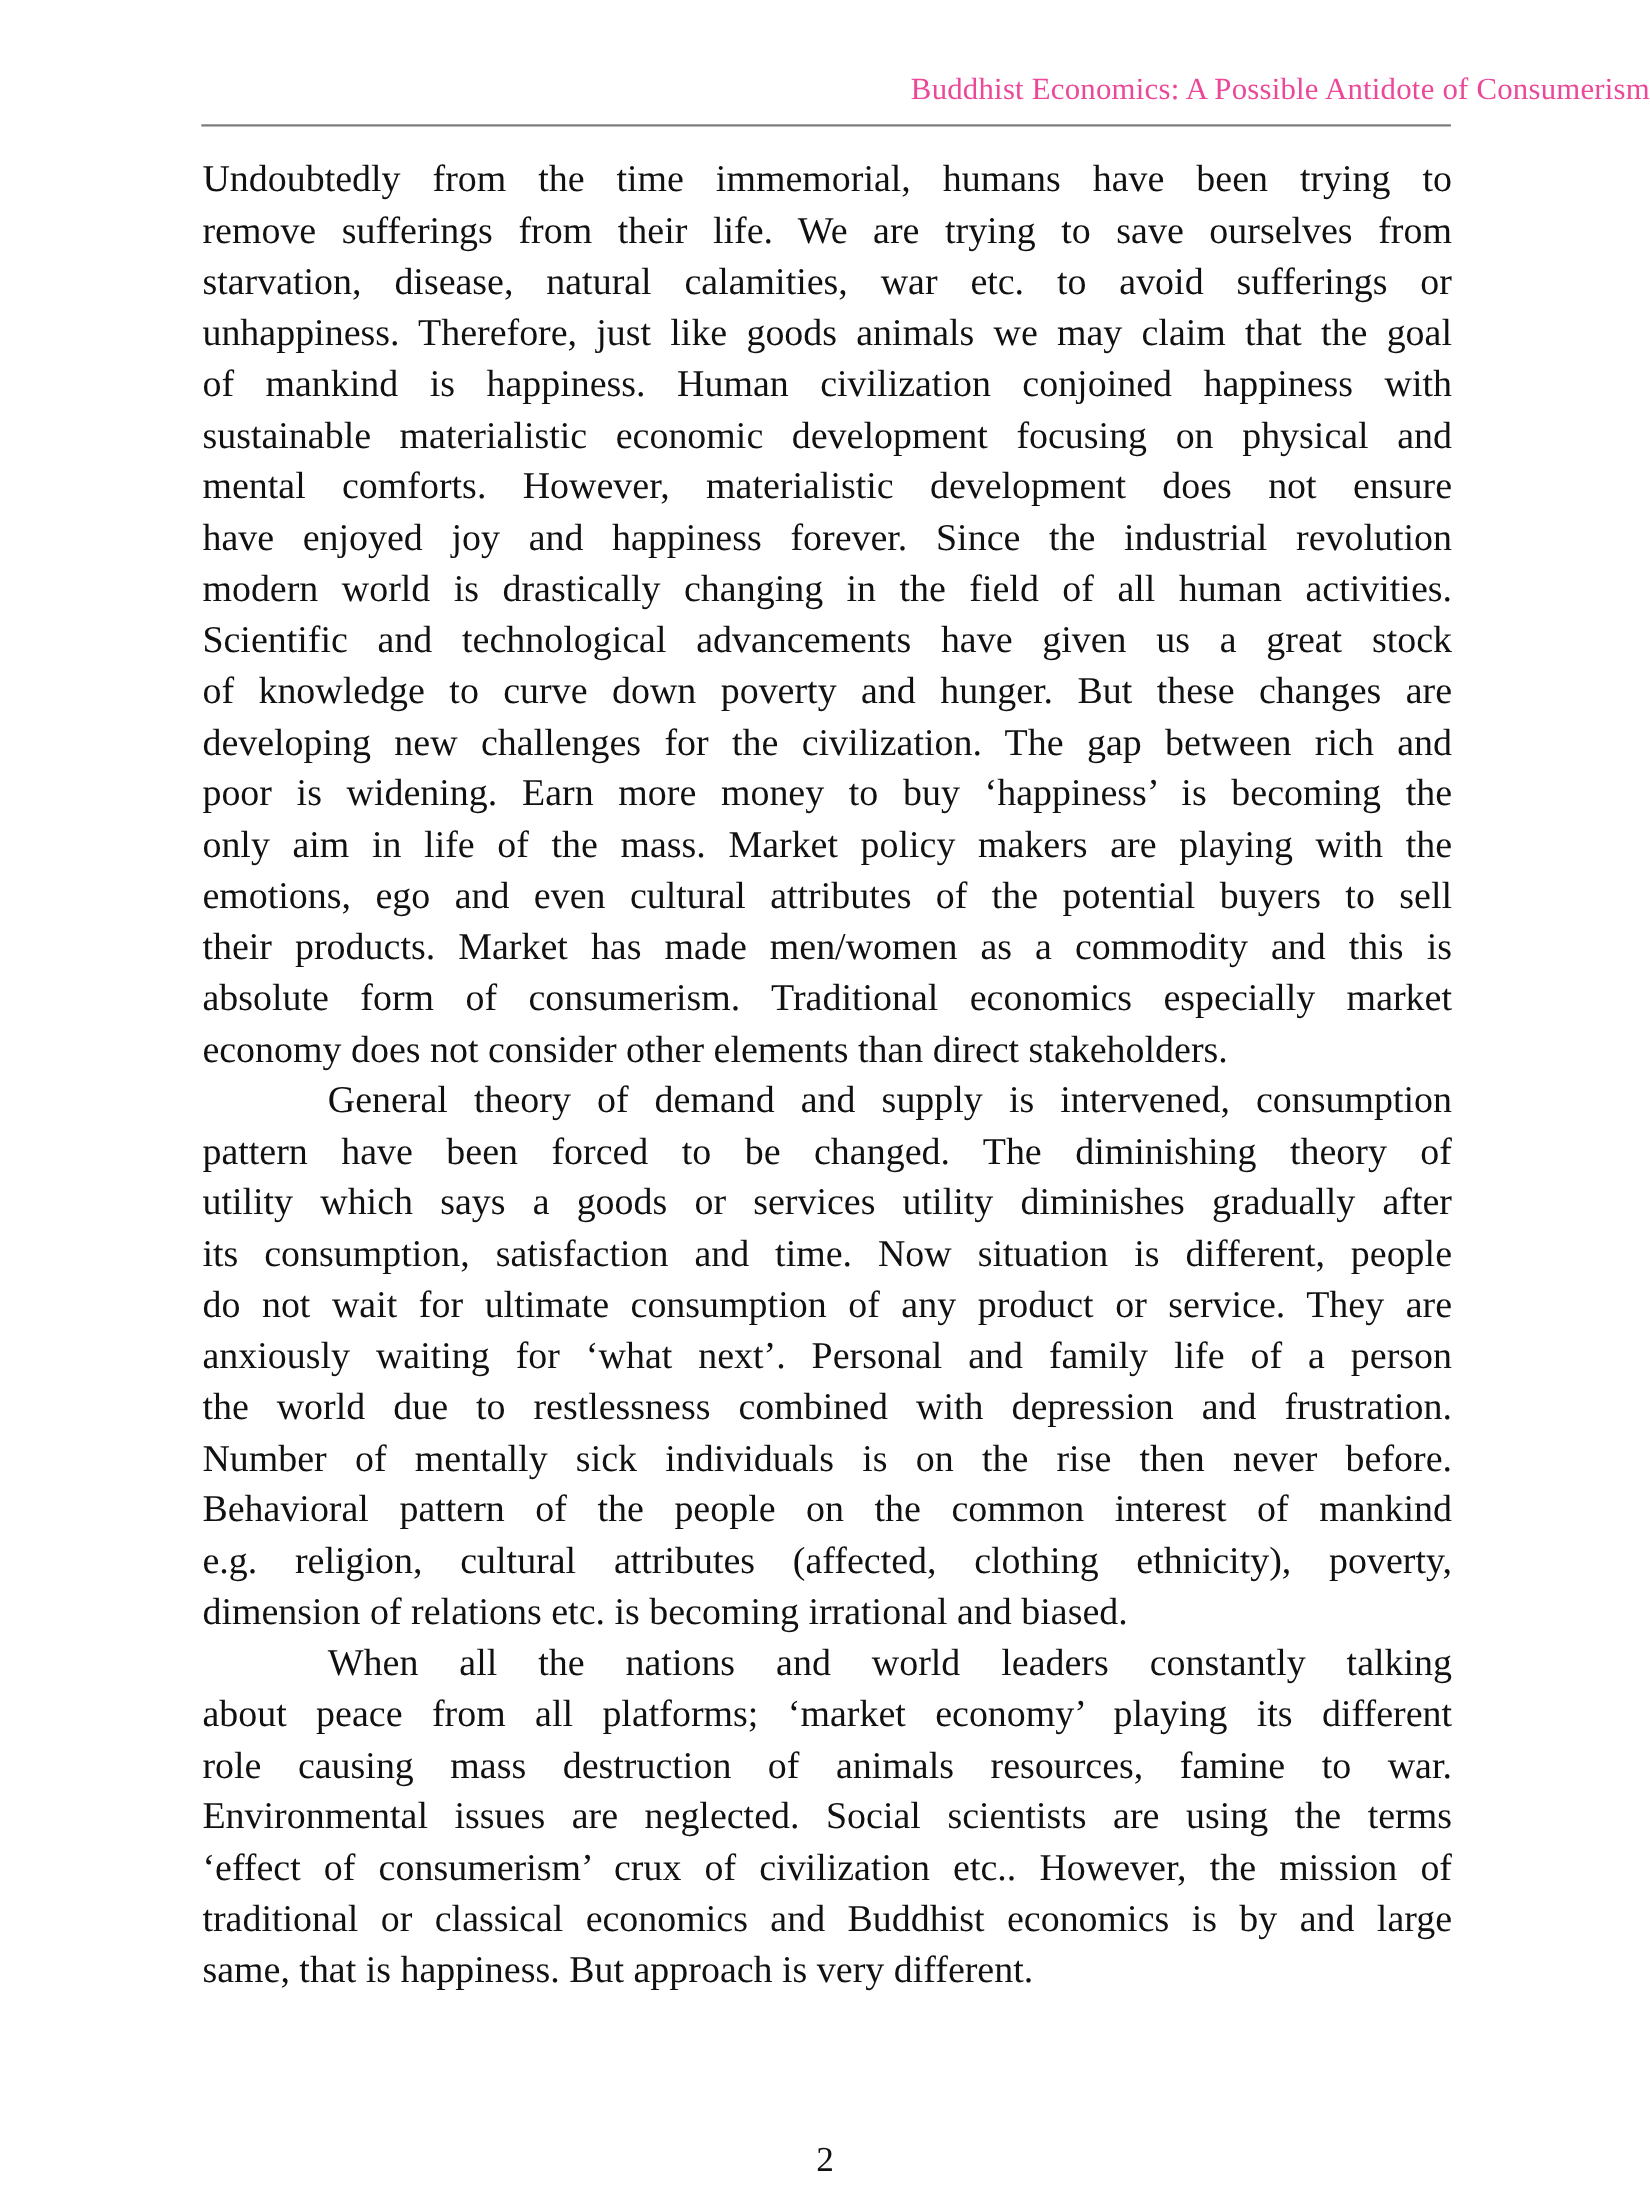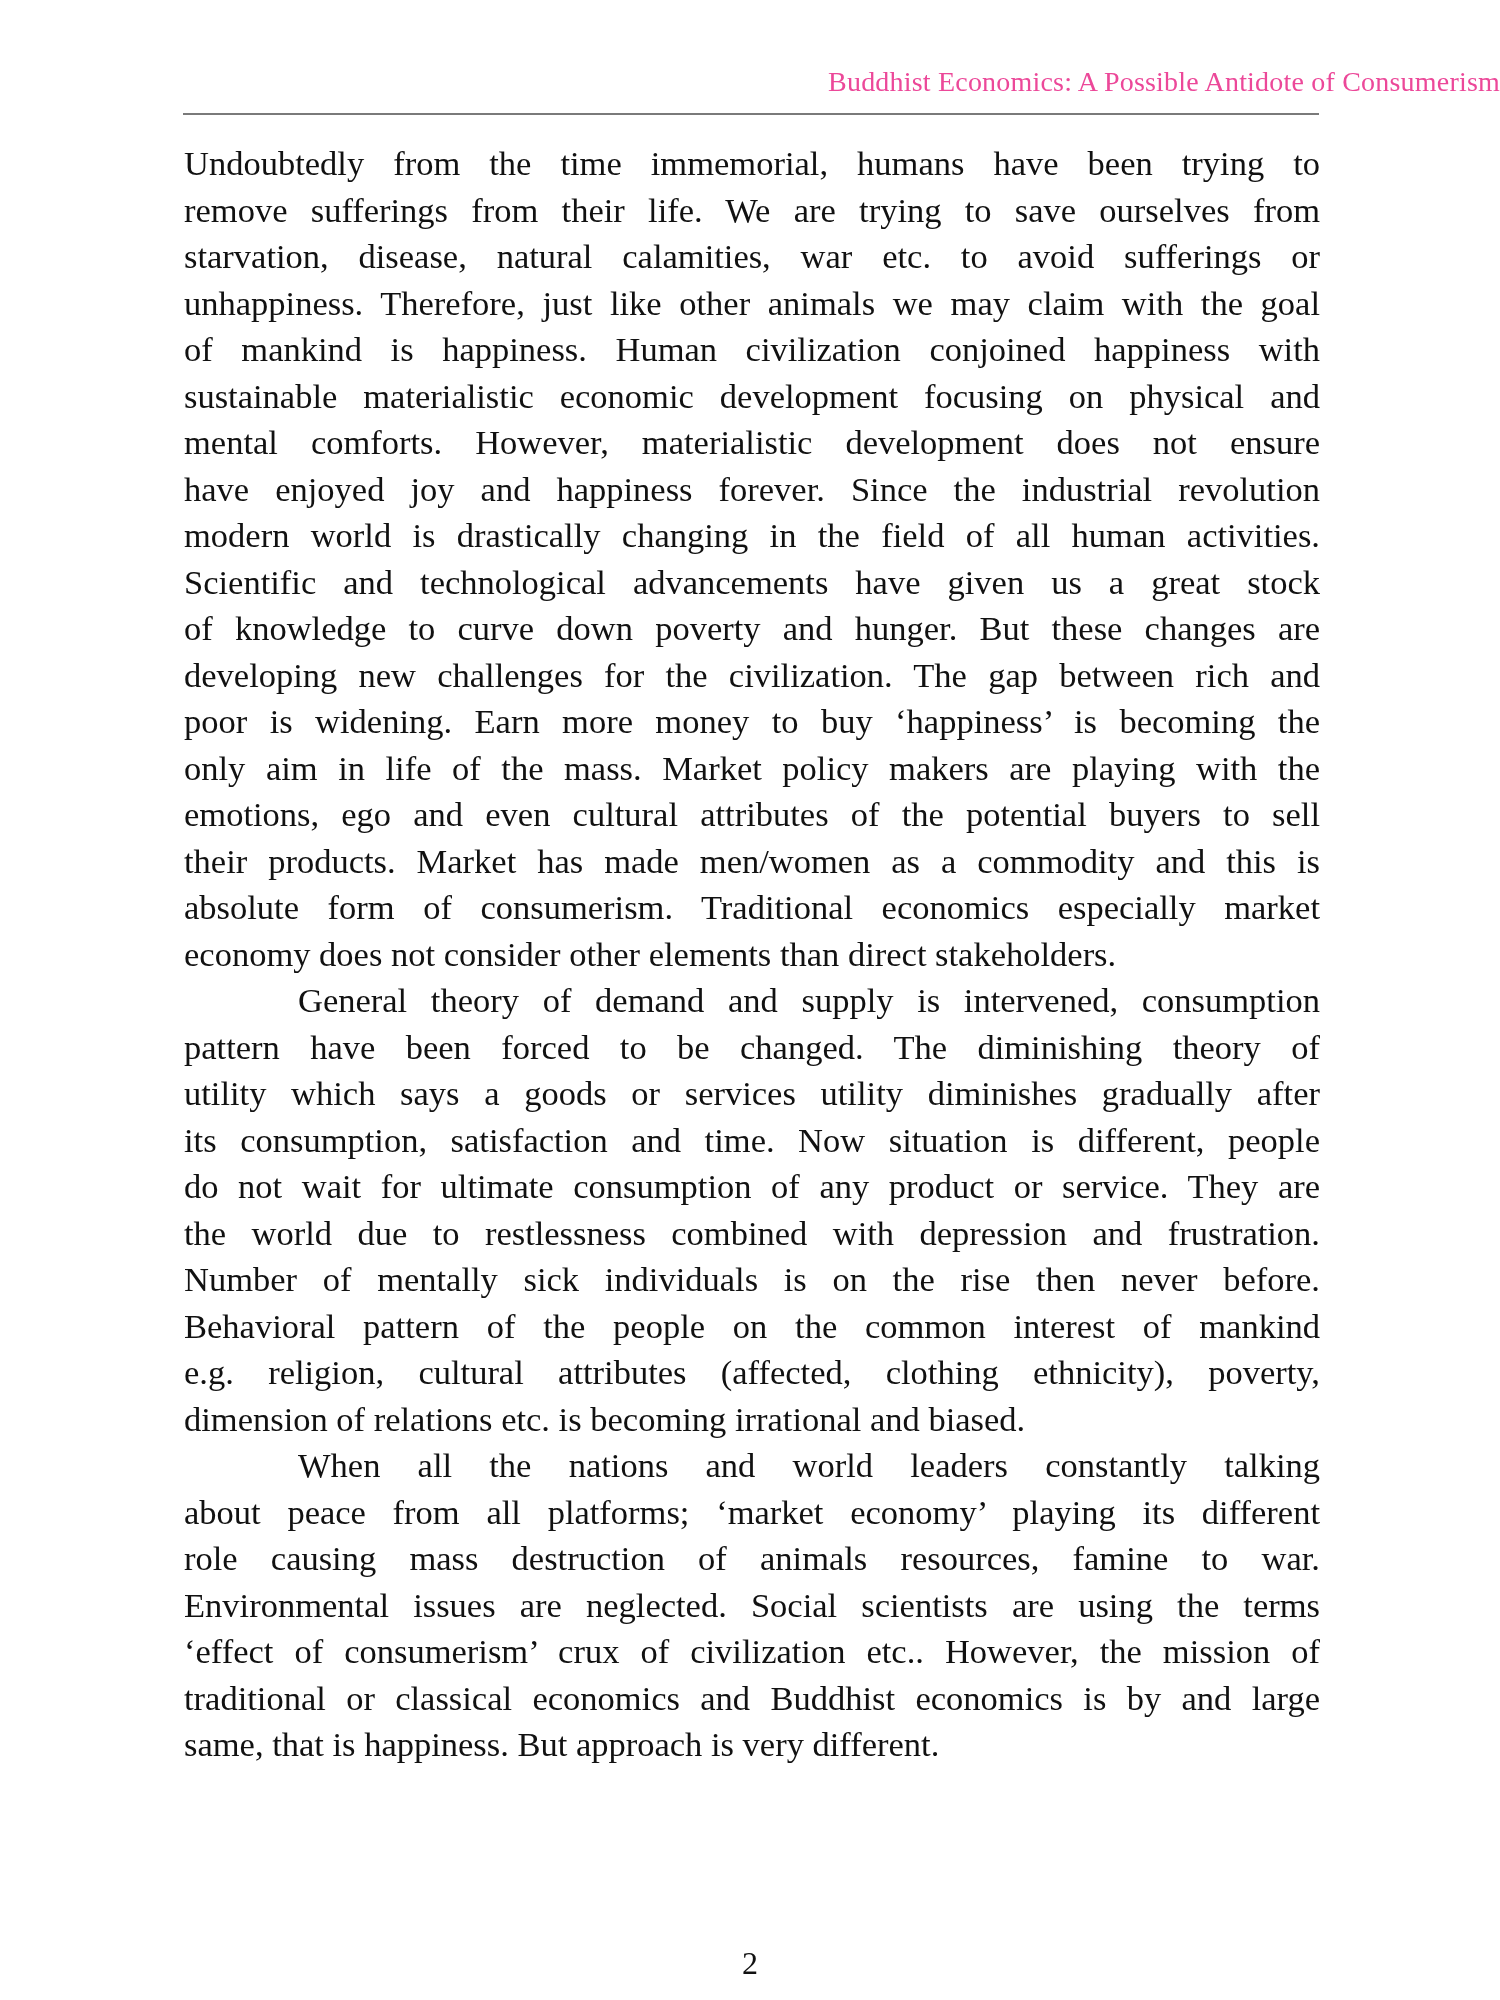--- a/index.html
+++ b/index.html
@@ -71,21 +71,21 @@
 <body>
 
 <div class="running-header">Buddhist Economics: A Possible Antidote of Consumerism</div>
 <div class="header-rule"></div>
 
 <div class="body-text" id="body-text">
     <div>
       <div class="line"><span>Undoubtedly from the time immemorial, humans have been trying to</span></div>
       <div class="line"><span>remove sufferings from their life. We are trying to save ourselves from</span></div>
       <div class="line"><span>starvation, disease, natural calamities, war etc. to avoid sufferings or</span></div>
-      <div class="line"><span>unhappiness. Therefore, just like other animals we may claim with the goal</span></div>
+      <div class="line"><span>unhappiness. Therefore, just like goods animals we may claim that the goal</span></div>
       <div class="line"><span>of mankind is happiness. Human civilization conjoined happiness with</span></div>
       <div class="line"><span>sustainable materialistic economic development focusing on physical and</span></div>
       <div class="line"><span>mental comforts. However, materialistic development does not ensure</span></div>
       <div class="line"><span>have enjoyed joy and happiness forever. Since the industrial revolution</span></div>
       <div class="line"><span>modern world is drastically changing in the field of all human activities.</span></div>
       <div class="line"><span>Scientific and technological advancements have given us a great stock</span></div>
       <div class="line"><span>of knowledge to curve down poverty and hunger. But these changes are</span></div>
       <div class="line"><span>developing new challenges for the civilization. The gap between rich and</span></div>
       <div class="line"><span>poor is widening. Earn more money to buy ‘happiness’ is becoming the</span></div>
       <div class="line"><span>only aim in life of the mass. Market policy makers are playing with the</span></div>
@@ -93,20 +93,21 @@
       <div class="line"><span>their products. Market has made men/women as a commodity and this is</span></div>
       <div class="line"><span>absolute form of consumerism. Traditional economics especially market</span></div>
       <div class="line last"><span>economy does not consider other elements than direct stakeholders.</span></div>
     </div>
     <div>
       <div class="line indent"><span>General </span><span class="bold">theory of demand and supply</span><span> is intervened, consumption</span></div>
       <div class="line"><span>pattern have been forced to be changed. </span><span class="bold">The diminishing theory of</span></div>
       <div class="line"><span class="bold">utility</span><span> which says a goods or services utility diminishes gradually after</span></div>
       <div class="line"><span>its consumption, satisfaction and time. Now situation is different, people</span></div>
       <div class="line"><span>do not wait for ultimate consumption of any product or service. They are</span></div>
+      <div class="line"><span>anxiously waiting for ‘what next’. Personal and family life of a person</span></div>
       <div class="line"><span>the world due to restlessness combined with depression and frustration.</span></div>
       <div class="line"><span>Number of mentally sick individuals is on the rise then never before.</span></div>
       <div class="line"><span>Behavioral pattern of the people on the common interest of mankind</span></div>
       <div class="line"><span>e.g. religion, cultural attributes (affected, clothing ethnicity), poverty,</span></div>
       <div class="line last"><span>dimension of relations etc. is becoming irrational and biased.</span></div>
     </div>
     <div>
       <div class="line indent"><span>When all the nations and world leaders constantly talking</span></div>
       <div class="line"><span>about peace from all platforms; ‘market economy’ playing its different</span></div>
       <div class="line"><span>role causing mass destruction of animals resources, famine to war.</span></div>

